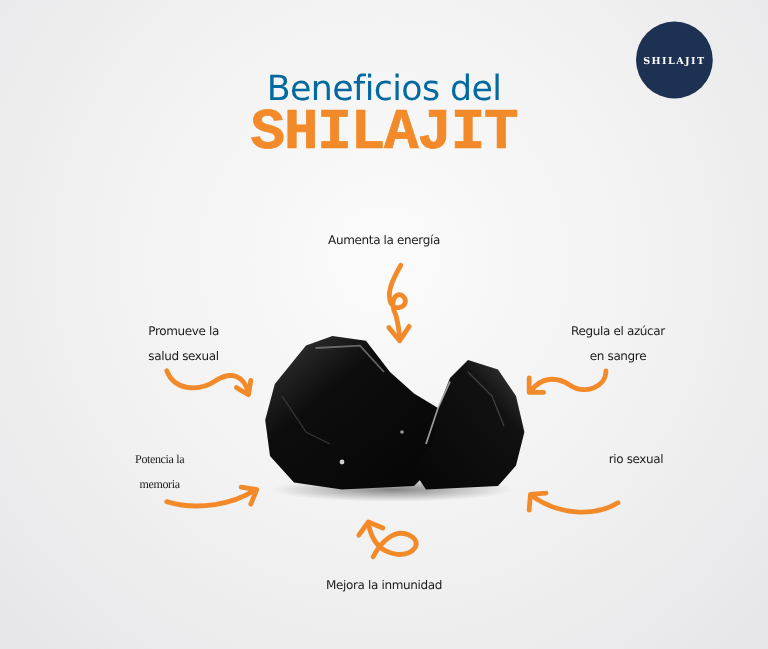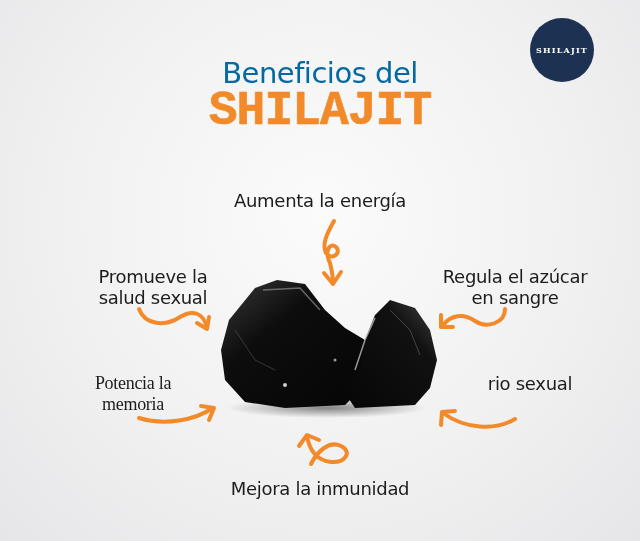--- a/index.html
+++ b/index.html
@@ -24,21 +24,21 @@
   .logo {
     left: 530px; top: 18px; width: 64px; height: 64px; border-radius: 50%;
     background: #1d3153;
     display: flex; align-items: center; justify-content: center;
   }
   .logo span {
     color: #ffffff; font-family: "DejaVu Serif", serif; font-size: 8px;
     letter-spacing: 1.2px; font-weight: bold;
   }
   .label {
-    font-size: 18px; line-height: 21px; color: #1c1c1c; text-align: center;
+    font-size: 10px; line-height: 21px; color: #1c1c1c; text-align: center;
     letter-spacing: -0.3px;
   }
   svg.arrow { position: absolute; overflow: visible; }
   svg.arrow path { fill: none; stroke: #f28a2a; stroke-width: 4; stroke-linecap: round; stroke-linejoin: round; }
 </style>
 </head>
 <body>
 
 <div class="abs logo">
   <span>SHILAJIT</span>

